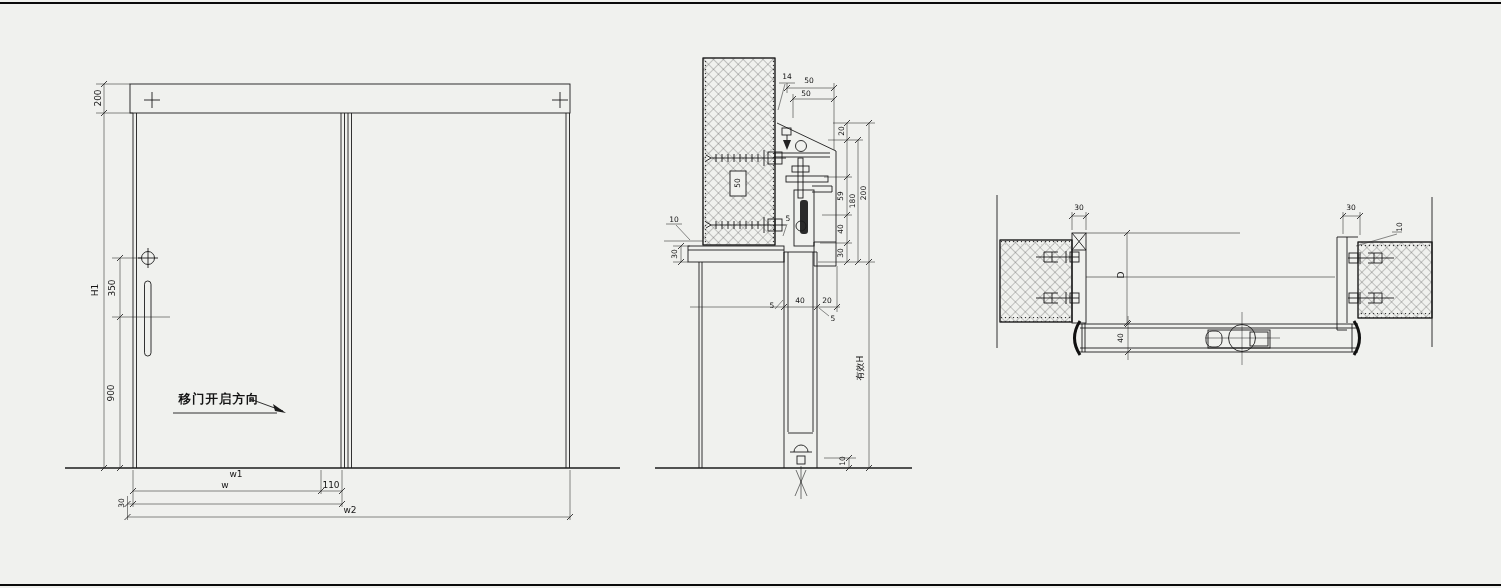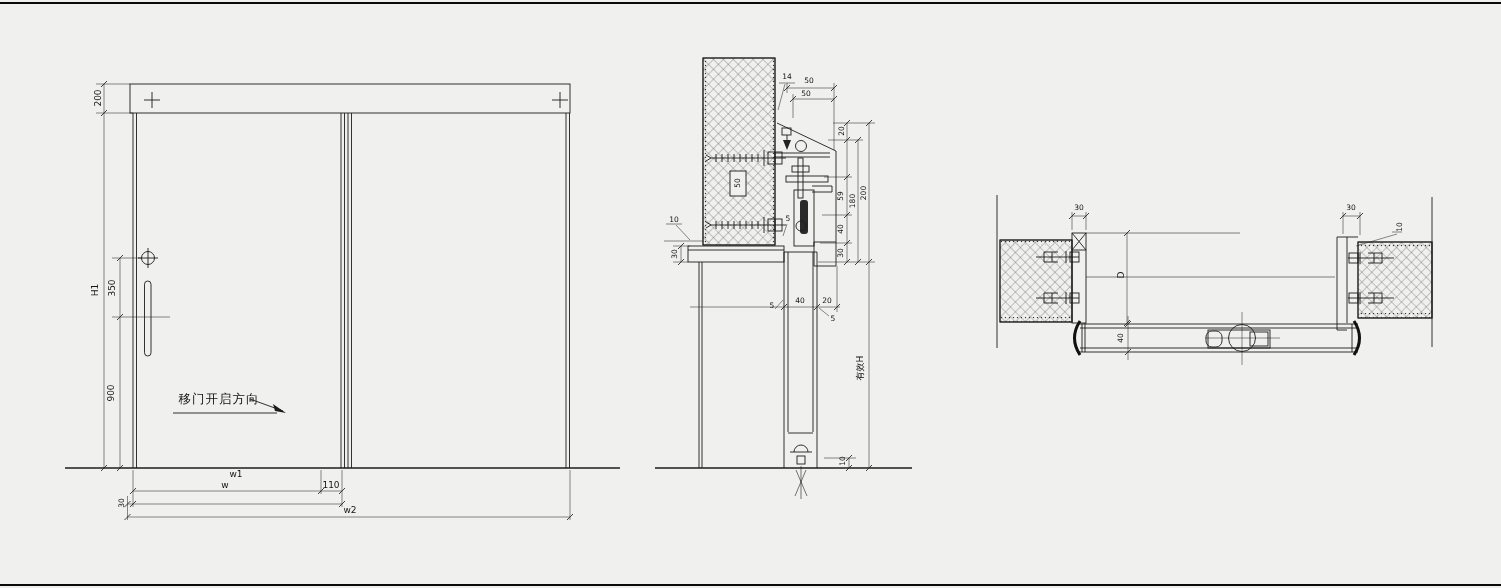--- a/index.html
+++ b/index.html
@@ -12,21 +12,21 @@
   .sheet-line.top{top:2px;}
   .sheet-line.bot{top:584px;}
   svg{position:absolute;left:0;top:0;}
   .lbl{
     position:absolute;transform:translate(-50%,-50%);
     font-size:9px;color:#141414;white-space:nowrap;line-height:1;
     letter-spacing:0px;
   }
   .lbl.v{transform:translate(-50%,-50%) rotate(-90deg);}
   .lbl.s{font-size:7.5px;}
-  .lbl.note{font-size:12.5px;font-weight:normal;letter-spacing:1px;}
+  .lbl.note{font-size:12.5px;font-weight:bold;letter-spacing:1px;}
 </style>
 </head>
 <body>
 
 <div id="canvas">
   <div class="sheet-line top"></div>
   <div class="sheet-line bot"></div>
 
   <svg width="1501" height="588" viewBox="0 0 1501 588">
     <defs>

